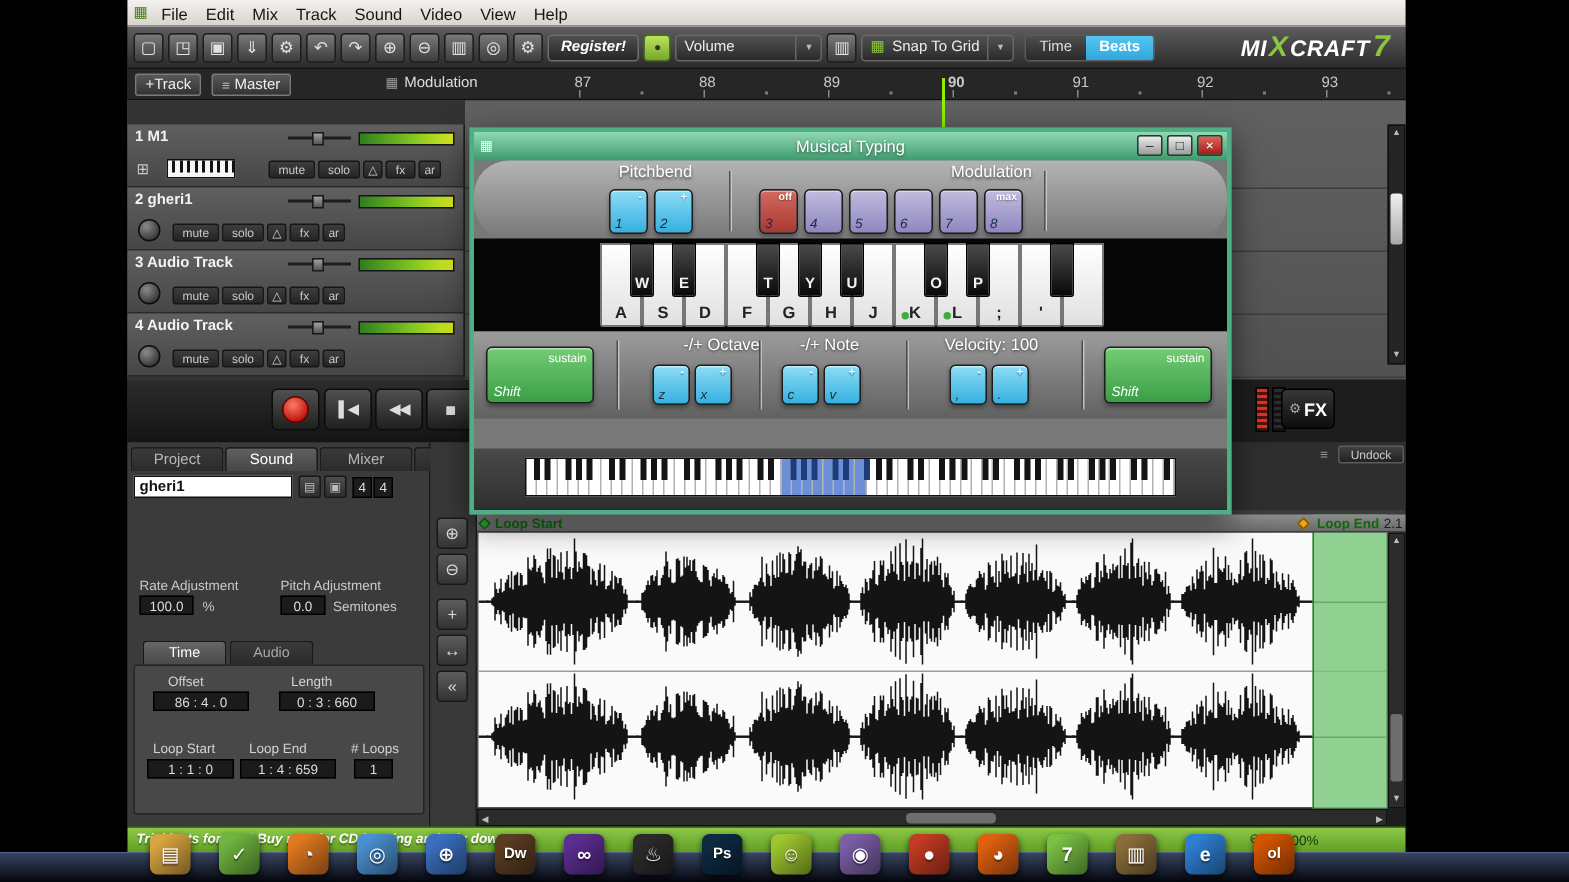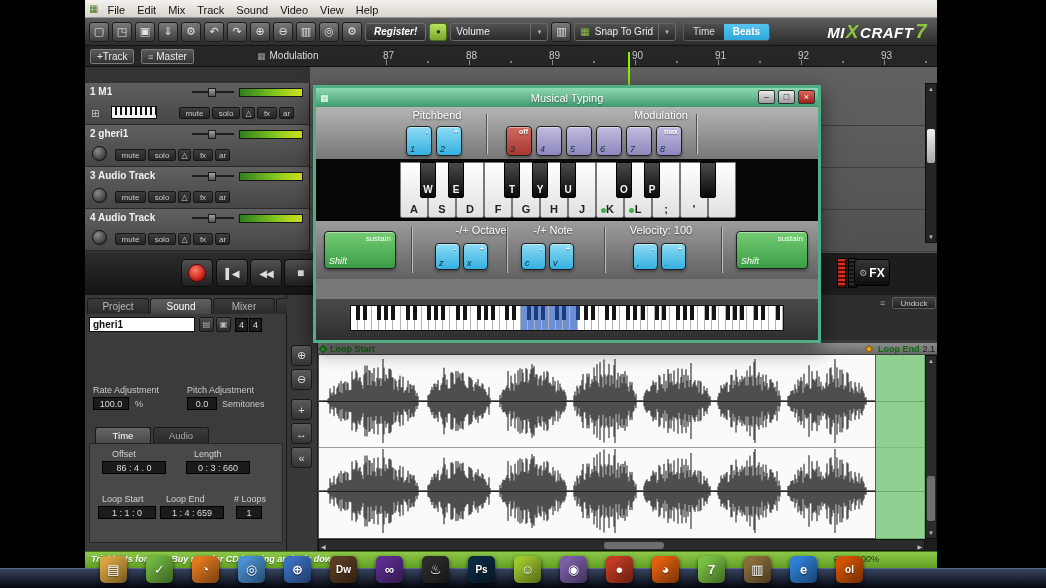--- a/index.html
+++ b/index.html
@@ -141,21 +141,21 @@
 
 
 .mt-dialog{position:absolute;left:313px;top:85px;width:508px;height:258px;z-index:30;border:3px solid var(--dialog-green,#4fae85);box-shadow:0 6px 20px rgba(0,0,0,.55);background:#787878;}
 .mt-title{position:relative;height:19px;background:linear-gradient(#8fd8b2,#3f9a6e);display:flex;align-items:center;}
 .mt-ticon{margin-left:4px;font-size:9px;color:#f0fff5;z-index:1;}
 .mt-title-text{position:absolute;left:0;right:0;text-align:center;font-size:11px;color:#fff;text-shadow:0 1px 2px rgba(0,0,0,.5);}
 .mt-win{position:absolute;right:3px;top:2px;display:flex;gap:3px;z-index:1;}
 .wb{width:17px;height:14px;border:1px solid #333;border-radius:2px;background:linear-gradient(#ececec,#9c9c9c);font-size:9px;display:flex;align-items:center;justify-content:center;color:#222;}
 .wb.close{background:linear-gradient(#e0645c,#9e1f17);color:#fff;}
 .mt-body{position:absolute;left:0;top:19px;right:0;bottom:0;}
-.mt-top{position:absolute;left:0;top:0;right:0;height:52px;background:linear-gradient(#b4b4b4,#787878);}
+.mt-top{position:absolute;left:0;top:0;right:0;height:52px;background:linear-gradient(#b4b4b4,#787878);border-radius:23px;}
 .mt-lbl{position:absolute;top:2px;text-align:center;font-size:11px;color:#fff;text-shadow:0 1px 2px rgba(0,0,0,.6);}
 .pb-lbl{left:88px;width:66px;}
 .mod-lbl{left:295px;width:100px;}
 #pbkeys{position:absolute;left:90px;top:19px;display:flex;gap:4px;}
 #modkeys{position:absolute;left:190px;top:19px;display:flex;gap:4px;}
 .vdiv2{position:absolute;top:7px;height:40px;width:0;border-left:1px solid #525252;border-right:1px solid #cacaca;}
 .mkey{position:relative;width:26px;height:30px;border-radius:4px;border:1px solid #1d1d1d;box-shadow:inset 0 1px 0 rgba(255,255,255,.45),0 2px 3px rgba(0,0,0,.35);}
 .mkey.blue{background:linear-gradient(#8edcf5,var(--key-blue,#35b0e0));}
 .mkey.purple{background:linear-gradient(#c1bcde,var(--key-purple,#8e87c0));}
 .mkey.red{background:linear-gradient(#d26a60,var(--key-red,#a83832));}
@@ -249,21 +249,21 @@
       <div class="ruler" id="ruler">
           <span class="rnum" style="left: 48px;">87</span>
           <span class="rtick" style="left: 51px;"></span>
           <span class="rdot" style="left: 92px;"></span>
           <span class="rnum" style="left: 131px;">88</span>
           <span class="rtick" style="left: 134px;"></span>
           <span class="rdot" style="left: 175px;"></span>
           <span class="rnum" style="left: 214px;">89</span>
           <span class="rtick" style="left: 217px;"></span>
           <span class="rdot" style="left: 258px;"></span>
-          <span class="rnum" style="left: 297px;">90</span>
+          <span class="rnum" style="left: 297px; font-weight: bold;">90</span>
           <span class="rtick" style="left: 300px;"></span>
           <span class="rdot" style="left: 341px;"></span>
           <span class="rnum" style="left: 380px;">91</span>
           <span class="rtick" style="left: 383px;"></span>
           <span class="rdot" style="left: 424px;"></span>
           <span class="rnum" style="left: 463px;">92</span>
           <span class="rtick" style="left: 466px;"></span>
           <span class="rdot" style="left: 507px;"></span>
           <span class="rnum" style="left: 546px;">93</span>
           <span class="rtick" style="left: 549px;"></span>

